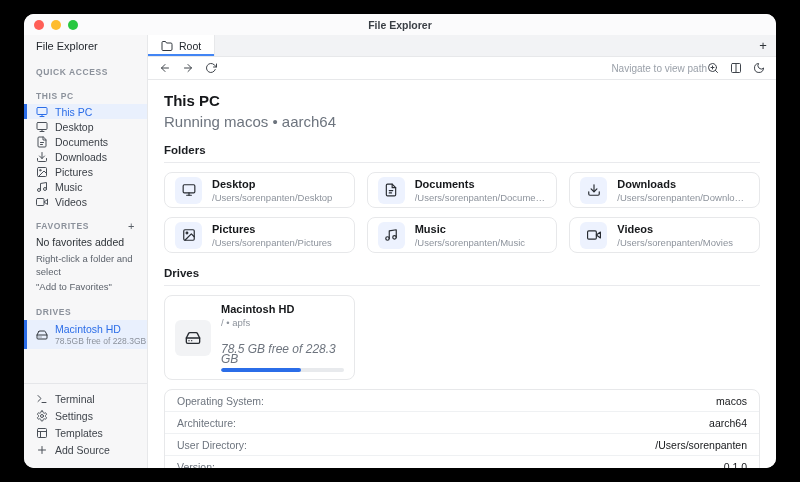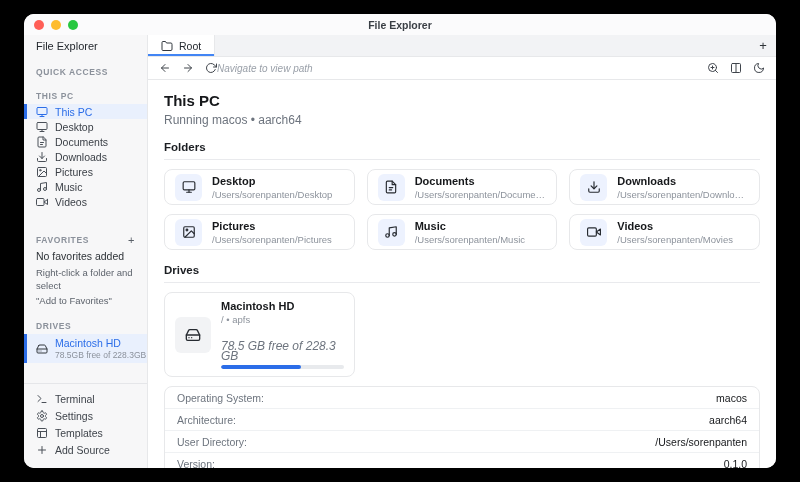--- a/index.html
+++ b/index.html
@@ -58,25 +58,25 @@
     box-shadow: inset 0 -2px 0 #4285f4; cursor: pointer; }
   .tab .icn { color: #33383f; }
   .newtab-btn { margin-left: auto; width: 26px; display: flex; align-items: center; justify-content: center;
     font-size: 13px; color: #2e3338; cursor: pointer; }
 
   .navbar { flex: 0 0 23px; background: #fff; border-bottom: 1px solid #e7e8ea;
     display: flex; align-items: center; padding: 0 11px; }
   .nav-group { display: flex; align-items: center; gap: 11px; color: #3f444b; }
   .nav-icon { display: flex; cursor: pointer; }
   .nav-icon svg { width: 12px; height: 12px; display: block; }
-  .path-display { flex: 1; text-align: left; font-size: 10px; font-style: italic; color: #9aa0a9; cursor: text; }
+  .path-display { flex: 1; text-align: right; font-size: 10px; color: #9aa0a9; cursor: text; }
 
   .content { flex: 1; overflow: hidden; padding: 12px 16px 10px; }
   .page-title { font-size: 15px; font-weight: 700; color: #16181b; }
-  .page-subtitle { margin-top: 4px; font-size: 12px; color: #6d747e; }
+  .page-subtitle { margin-top: 4px; font-size: 15px; color: #6d747e; }
   .section-header { margin-top: 14px; padding-bottom: 6px; border-bottom: 1px solid #e9eaed;
     font-size: 11.5px; font-weight: 700; color: #1b1e22; }
   .cards-grid { margin-top: 9px; display: grid; grid-template-columns: repeat(3, 1fr); gap: 9px 12px; }
   .folder-card { border: 1px solid #e7e8ea; border-radius: 8px; background: #fff; padding: 4px 10px;
     height: 36px; display: flex; align-items: center; gap: 10px; cursor: pointer; min-width: 0; }
   .card-icon { flex: 0 0 27px; width: 27px; height: 27px; border-radius: 6px; background: #edf2fe;
     display: flex; align-items: center; justify-content: center; color: #272b31; }
   .card-icon svg { width: 14px; height: 14px; display: block; }
   .card-body { min-width: 0; }
   .folder-name { font-size: 11px; font-weight: 700; color: #16181b; line-height: 12px; }
@@ -194,21 +194,21 @@
         <div class="side-item">
           <span class="icn">
               <svg viewBox="0 0 24 24">
                 <path d="M23 7l-7 5 7 5V7z"></path>
                 <rect x="1" y="5" width="15" height="14" rx="2"></rect>
               </svg>
             </span>
           <span>Videos</span>
         </div>
 
-        <div class="section-title" style="margin-top:20px;">
+        <div class="section-title" style="margin-top:6px;">
           <span>FAVORITES</span>
           <span class="fav-add">+</span>
         </div>
         <div class="side-empty">No favorites added</div>
         <div class="side-hint">Right-click a folder and select</div>
         <div class="side-hint">"Add to Favorites"</div>
 
         <div class="section-title" style="margin-top:7px;">
           <span>DRIVES</span>
         </div>

